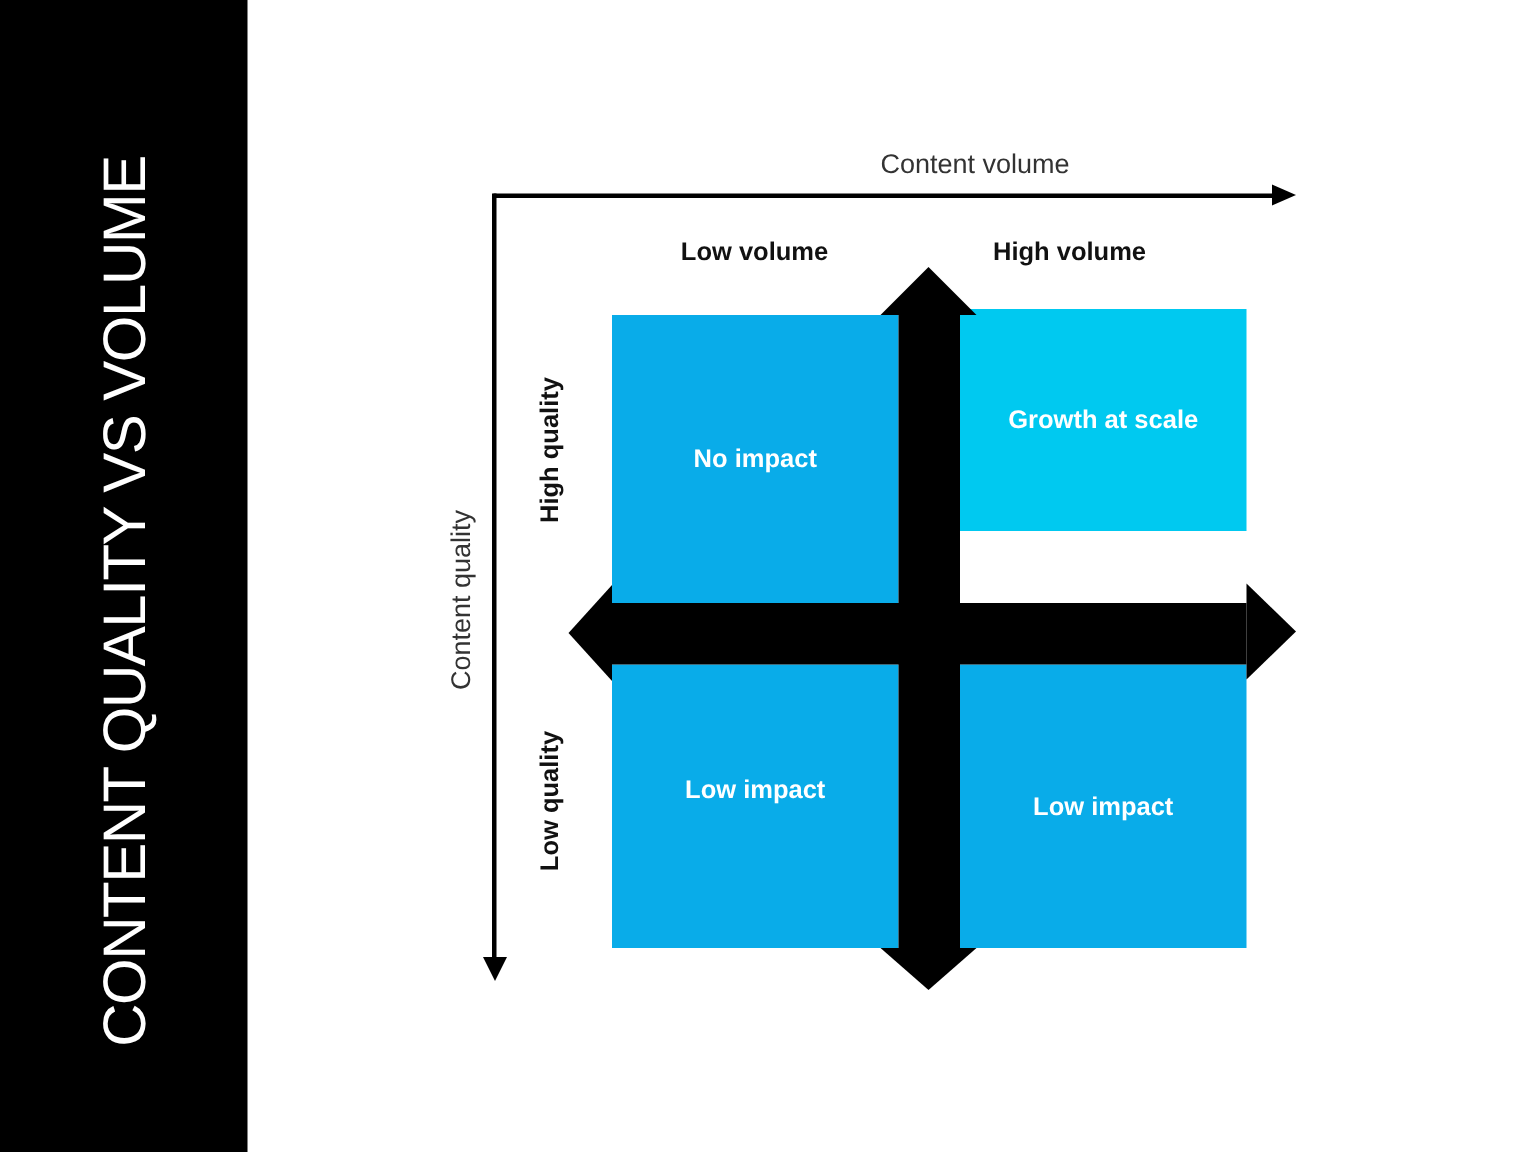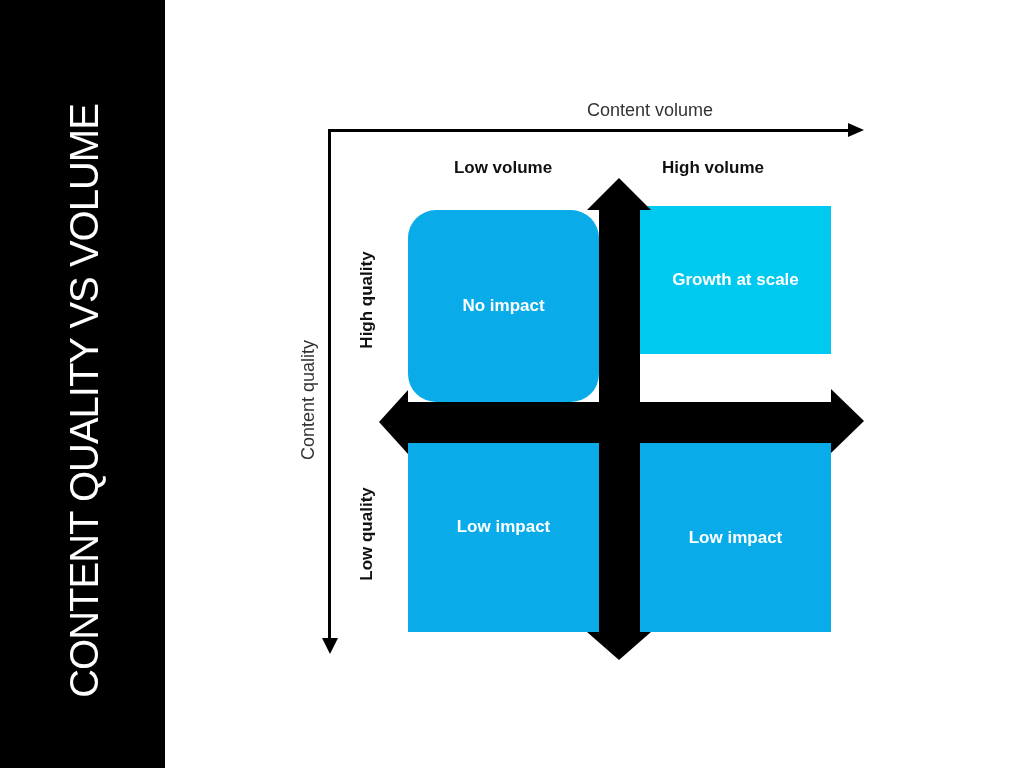--- a/index.html
+++ b/index.html
@@ -45,21 +45,21 @@
   .axis-label{font-size:18px;color:#333;font-weight:400;}
   .group-header{font-size:17px;color:#111;font-weight:700;}
 
   
   .quadrant{
     display:flex;align-items:center;justify-content:center;
   }
   .quadrant span{
     color:#ffffff;font-size:17px;font-weight:700;white-space:nowrap;
   }
-  #quadrant-top-left{left:408px;top:210px;width:191px;height:192px;border-radius:28px;}
+  #quadrant-top-left{left:408px;top:210px;width:191px;height:192px;}
   #quadrant-top-right{left:640px;top:206px;width:191px;height:148px;}
   #quadrant-bottom-left{left:408px;top:443px;width:191px;height:189px;}
   #quadrant-bottom-right{left:640px;top:443px;width:191px;height:189px;}
   .lift{transform:translateY(-11px);}
 
   
   .cross{background:#000;}
   #cross-v-shaft{left:599px;top:210px;width:41px;height:422px;}
   #cross-h-shaft{left:408px;top:402px;width:423px;height:41px;}
   #cross-up-arrowhead{

